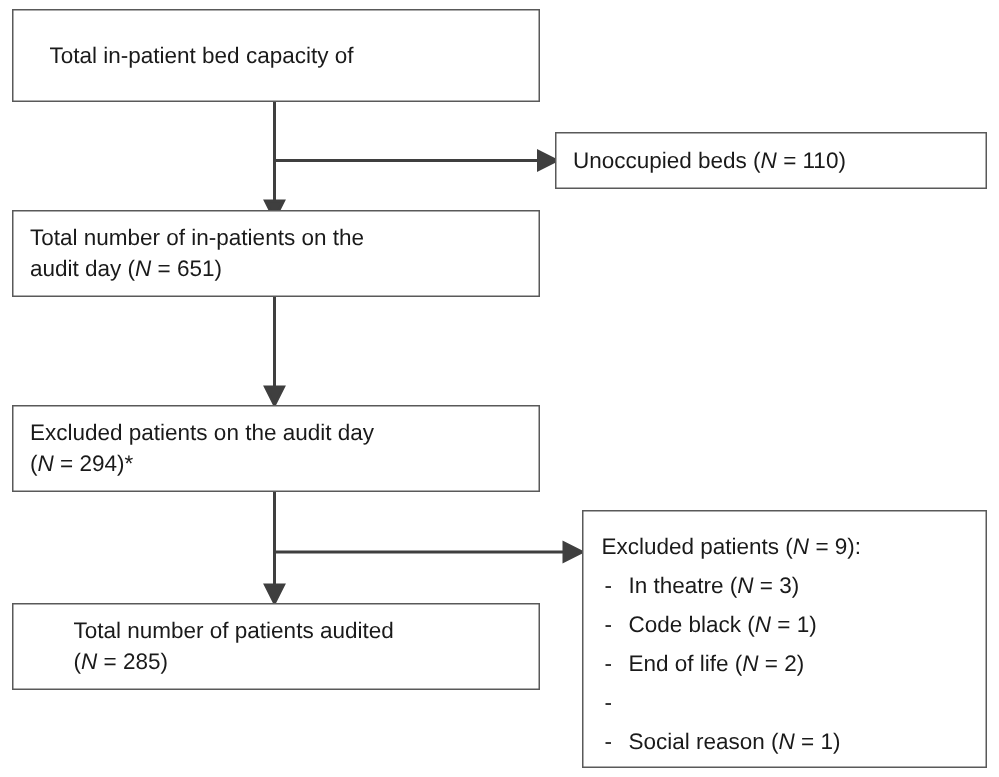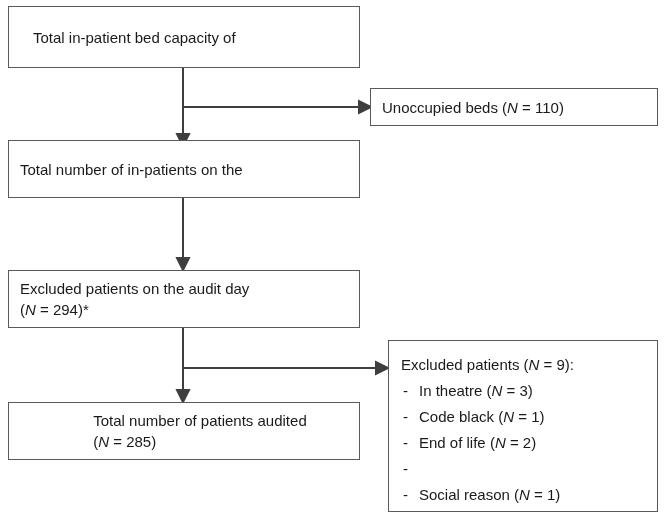--- a/index.html
+++ b/index.html
@@ -32,21 +32,21 @@
     font-size: 15px;
     line-height: 21px;
   }
   .nvar {
     font-style: italic;
   }
   #box-bed-capacity   { left: 8px;   top: 6px;   width: 352px; height: 62px;  padding-left: 24px; padding-right: 8px; }
   #box-unoccupied     { left: 370px; top: 88px;  width: 288px; height: 38px;  padding-left: 11px; padding-right: 0; }
   #box-inpatients     { left: 8px;   top: 140px; width: 352px; height: 58px;  padding-left: 11px; padding-right: 0; }
   #box-eligible       { left: 8px;   top: 270px; width: 352px; height: 58px;  padding-left: 11px; padding-right: 8px; }
-  #box-audited        { left: 8px;   top: 402px; width: 352px; height: 58px;  padding-left: 40px; padding-right: 8px; justify-content: center; }
+  #box-audited        { left: 8px;   top: 402px; width: 352px; height: 58px;  padding-left: 40px; padding-right: 8px; }
   #box-excluded       { left: 388px; top: 340px; width: 270px; height: 172px; padding-left: 12px; padding-right: 6px;
                         align-items: center; padding-top: 7px; }
   .excluded-content { line-height: 26px; }
   .excluded-item {
     display: flex;
     padding-left: 2px;
   }
   .excluded-item .bullet {
     width: 16px;
     flex: 0 0 16px;
@@ -85,20 +85,21 @@
 
   <div class="box" id="box-unoccupied">
     <div class="box-text">
       <span>Unoccupied beds (</span><span class="nvar">N</span><span> = 110)</span>
     </div>
   </div>
 
   <div class="box" id="box-inpatients">
     <div class="box-text">
       <div><span>Total number of in-patients on the</span></div>
+      <div><span>audit day (</span><span class="nvar">N</span><span> = 651)</span></div>
     </div>
   </div>
 
   <div class="box" id="box-eligible">
     <div class="box-text">
       <div><span>Excluded patients on the audit day</span></div>
       <div><span>(</span><span class="nvar">N</span><span> = 294)*</span></div>
     </div>
   </div>
 

